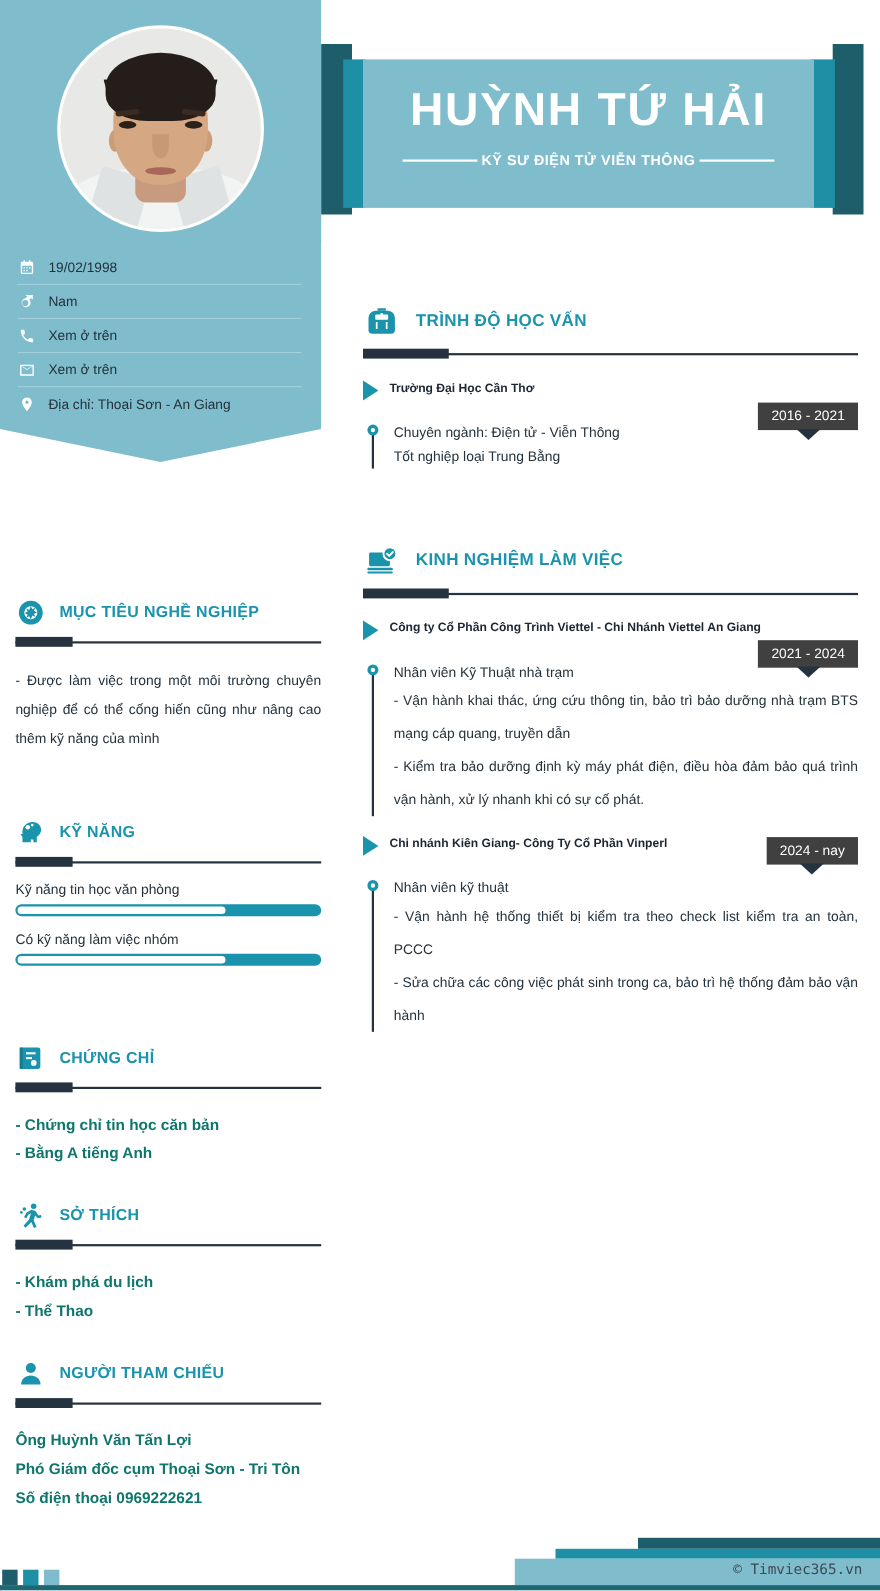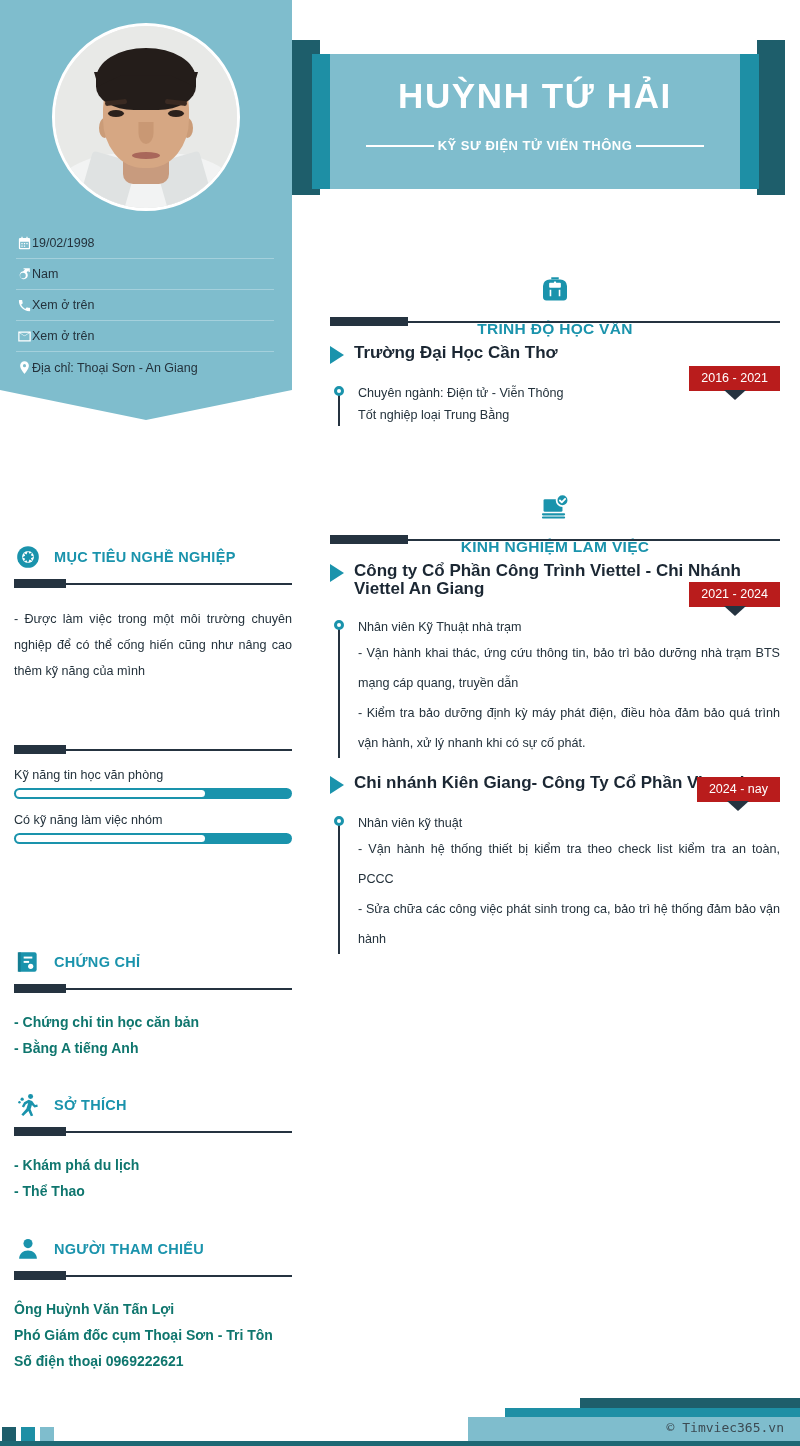--- a/index.html
+++ b/index.html
@@ -64,21 +64,21 @@
     width:15px; height:22px; background:#c4936f; border-radius:0 0 50% 50%; opacity:.75;}
   .ph-mouth { position:absolute; left:50%; transform:translateX(-50%); top:126px;
     width:28px; height:7px; background:#a9675a; border-radius:50%; }
   .ph-earL { position:absolute; left:44px; top:92px; width:11px; height:20px;
     background:#cb9c78; border-radius:50%; }
   .ph-earR { position:absolute; right:44px; top:92px; width:11px; height:20px;
     background:#cb9c78; border-radius:50%; }
 
   .contact-list { position: absolute; left: 16px; top: 228px; width: 258px; }
   .contact-row {
-    display: flex; align-items: center; 
+    display: flex; align-items: center; gap: 12px;
     height: 31px;
     border-bottom: 1px solid #a4d0dc;
     color: #24323c; font-size: 12.5px;
   }
   .contact-row:last-child { border-bottom: none; }
   .contact-ico { width: 16px; height: 16px; flex: 0 0 16px; display:flex; align-items:center; justify-content:center; }
   .contact-ico svg { display:block; }
 
   
   .lsec { position: absolute; left: 14px; width: 278px; }
@@ -108,48 +108,48 @@
   .ribbon { position: absolute; left: 282px; top: 40px; width: 518px; height: 180px; }
   .rb { position: absolute; }
   .rb-l-light { left: 0; top: 0; width: 10px; height: 180px; background: #7fbdcd; }
   .rb-l-dark  { left: 10px; top: 0; width: 28px; height: 155px; background: #1e5e6b; }
   .rb-l-mid   { left: 30px; top: 14px; width: 20px; height: 135px; background: #1e8fa5; }
   .rb-r-dark  { left: 475px; top: 0; width: 28px; height: 155px; background: #1e5e6b; }
   .rb-r-mid   { left: 455px; top: 14px; width: 22px; height: 135px; background: #1e8fa5; }
   .rb-main    { left: 48px; top: 14px; width: 410px; height: 135px; background: #7fbdcd; }
   .rb-name {
     position: absolute; left: 48px; top: 36px; width: 410px;
-    text-align: center; color: #ffffff; font-size: 35px; font-weight: bold;
+    text-align: center; color: #ffffff; font-size: 42px; font-weight: bold;
     letter-spacing: 1.6px;
   }
   .rb-sub-wrap {
     position: absolute; left: 48px; top: 98px; width: 410px;
     display: flex; align-items: center; justify-content: center; gap: 4px;
   }
   .rb-dash { width: 68px; height: 2px; background: #ffffff; }
   .rb-sub { color: #ffffff; font-size: 13px; font-weight: bold; letter-spacing: .5px; white-space: nowrap; }
 
   
   .rsec { position: absolute; left: 330px; width: 450px; }
-  .rsec .sec-head { gap: 14px; height: 40px; flex-direction: column; }
+  .rsec .sec-head { gap: 14px; height: 40px; }
   .rsec .sec-ico { width: 34px; height: 34px; flex:0 0 34px; }
   .rsec .sec-title { font-size: 15.5px; }
   .rsec .sec-rule .thick { width: 78px; }
 
   .entry { position: relative; margin-top: 18px; }
   .entry-head { display: flex; align-items: flex-start; gap: 10px; }
   .tri {
     width: 0; height: 0; flex:0 0 auto; margin-top: 2px;
     border-left: 14px solid #1a93ac;
     border-top: 9px solid transparent;
     border-bottom: 9px solid transparent;
   }
-  .entry-org { font-size: 17px; font-weight: bold; color: #1b2733; line-height: 18px; }
+  .entry-org { font-size: 11px; font-weight: bold; color: #1b2733; line-height: 18px; }
   .date-badge {
-    position: absolute; right: 0; background: #b91c1c; color: #ffffff;
+    position: absolute; right: 0; background: #404040; color: #ffffff;
     font-size: 12.5px; padding: 5px 12px 6px; white-space: nowrap;
   }
   .date-badge::after {
     content: ""; position: absolute; left: 50%; transform: translateX(-50%);
     bottom: -9px; width: 0; height: 0;
     border-left: 11px solid transparent; border-right: 11px solid transparent;
     border-top: 10px solid #253340;
   }
   .entry-body { position: relative; margin-left: 8px; padding-left: 20px; margin-top: 18px; }
   .entry-body::before {
@@ -259,20 +259,30 @@
       <span class="sec-title">MỤC TIÊU NGHỀ NGHIỆP</span>
     </div>
     <div class="sec-rule">
         <span class="thin"></span>
         <span class="thick"></span>
       </div>
     <div class="obj-text">- Được làm việc trong một môi trường chuyên nghiệp để có thể cống hiến cũng như nâng cao thêm kỹ năng của mình</div>
   </div>
 
   <div class="lsec" style="top:740px;">
+    <div class="sec-head">
+      <span class="sec-ico">
+        <svg width="26" height="26" viewBox="0 0 24 24" fill="#1a93ac">
+            <path d="M13.5 3C8.8 3 5 6.6 5 11v2H3.3l1.7 2.6V20h7v-2.2h2.2V20h2.8v-4.6c2.2-1.1 3.7-3.4 3.7-6C20.7 6 17.5 3 13.5 3z"></path>
+            <circle cx="9.5" cy="7.5" r="1.9" fill="#ffffff"></circle>
+            <circle cx="13.2" cy="5.6" r="1.1" fill="#ffffff"></circle>
+          </svg>
+      </span>
+      <span class="sec-title">KỸ NĂNG</span>
+    </div>
     <div class="sec-rule">
         <span class="thin"></span>
         <span class="thick"></span>
       </div>
 
     <div class="skill">
       <div class="skill-name">Kỹ năng tin học văn phòng</div>
       <div class="skill-bar">
         <span class="unfill" style="width:189px;"></span>
       </div>

